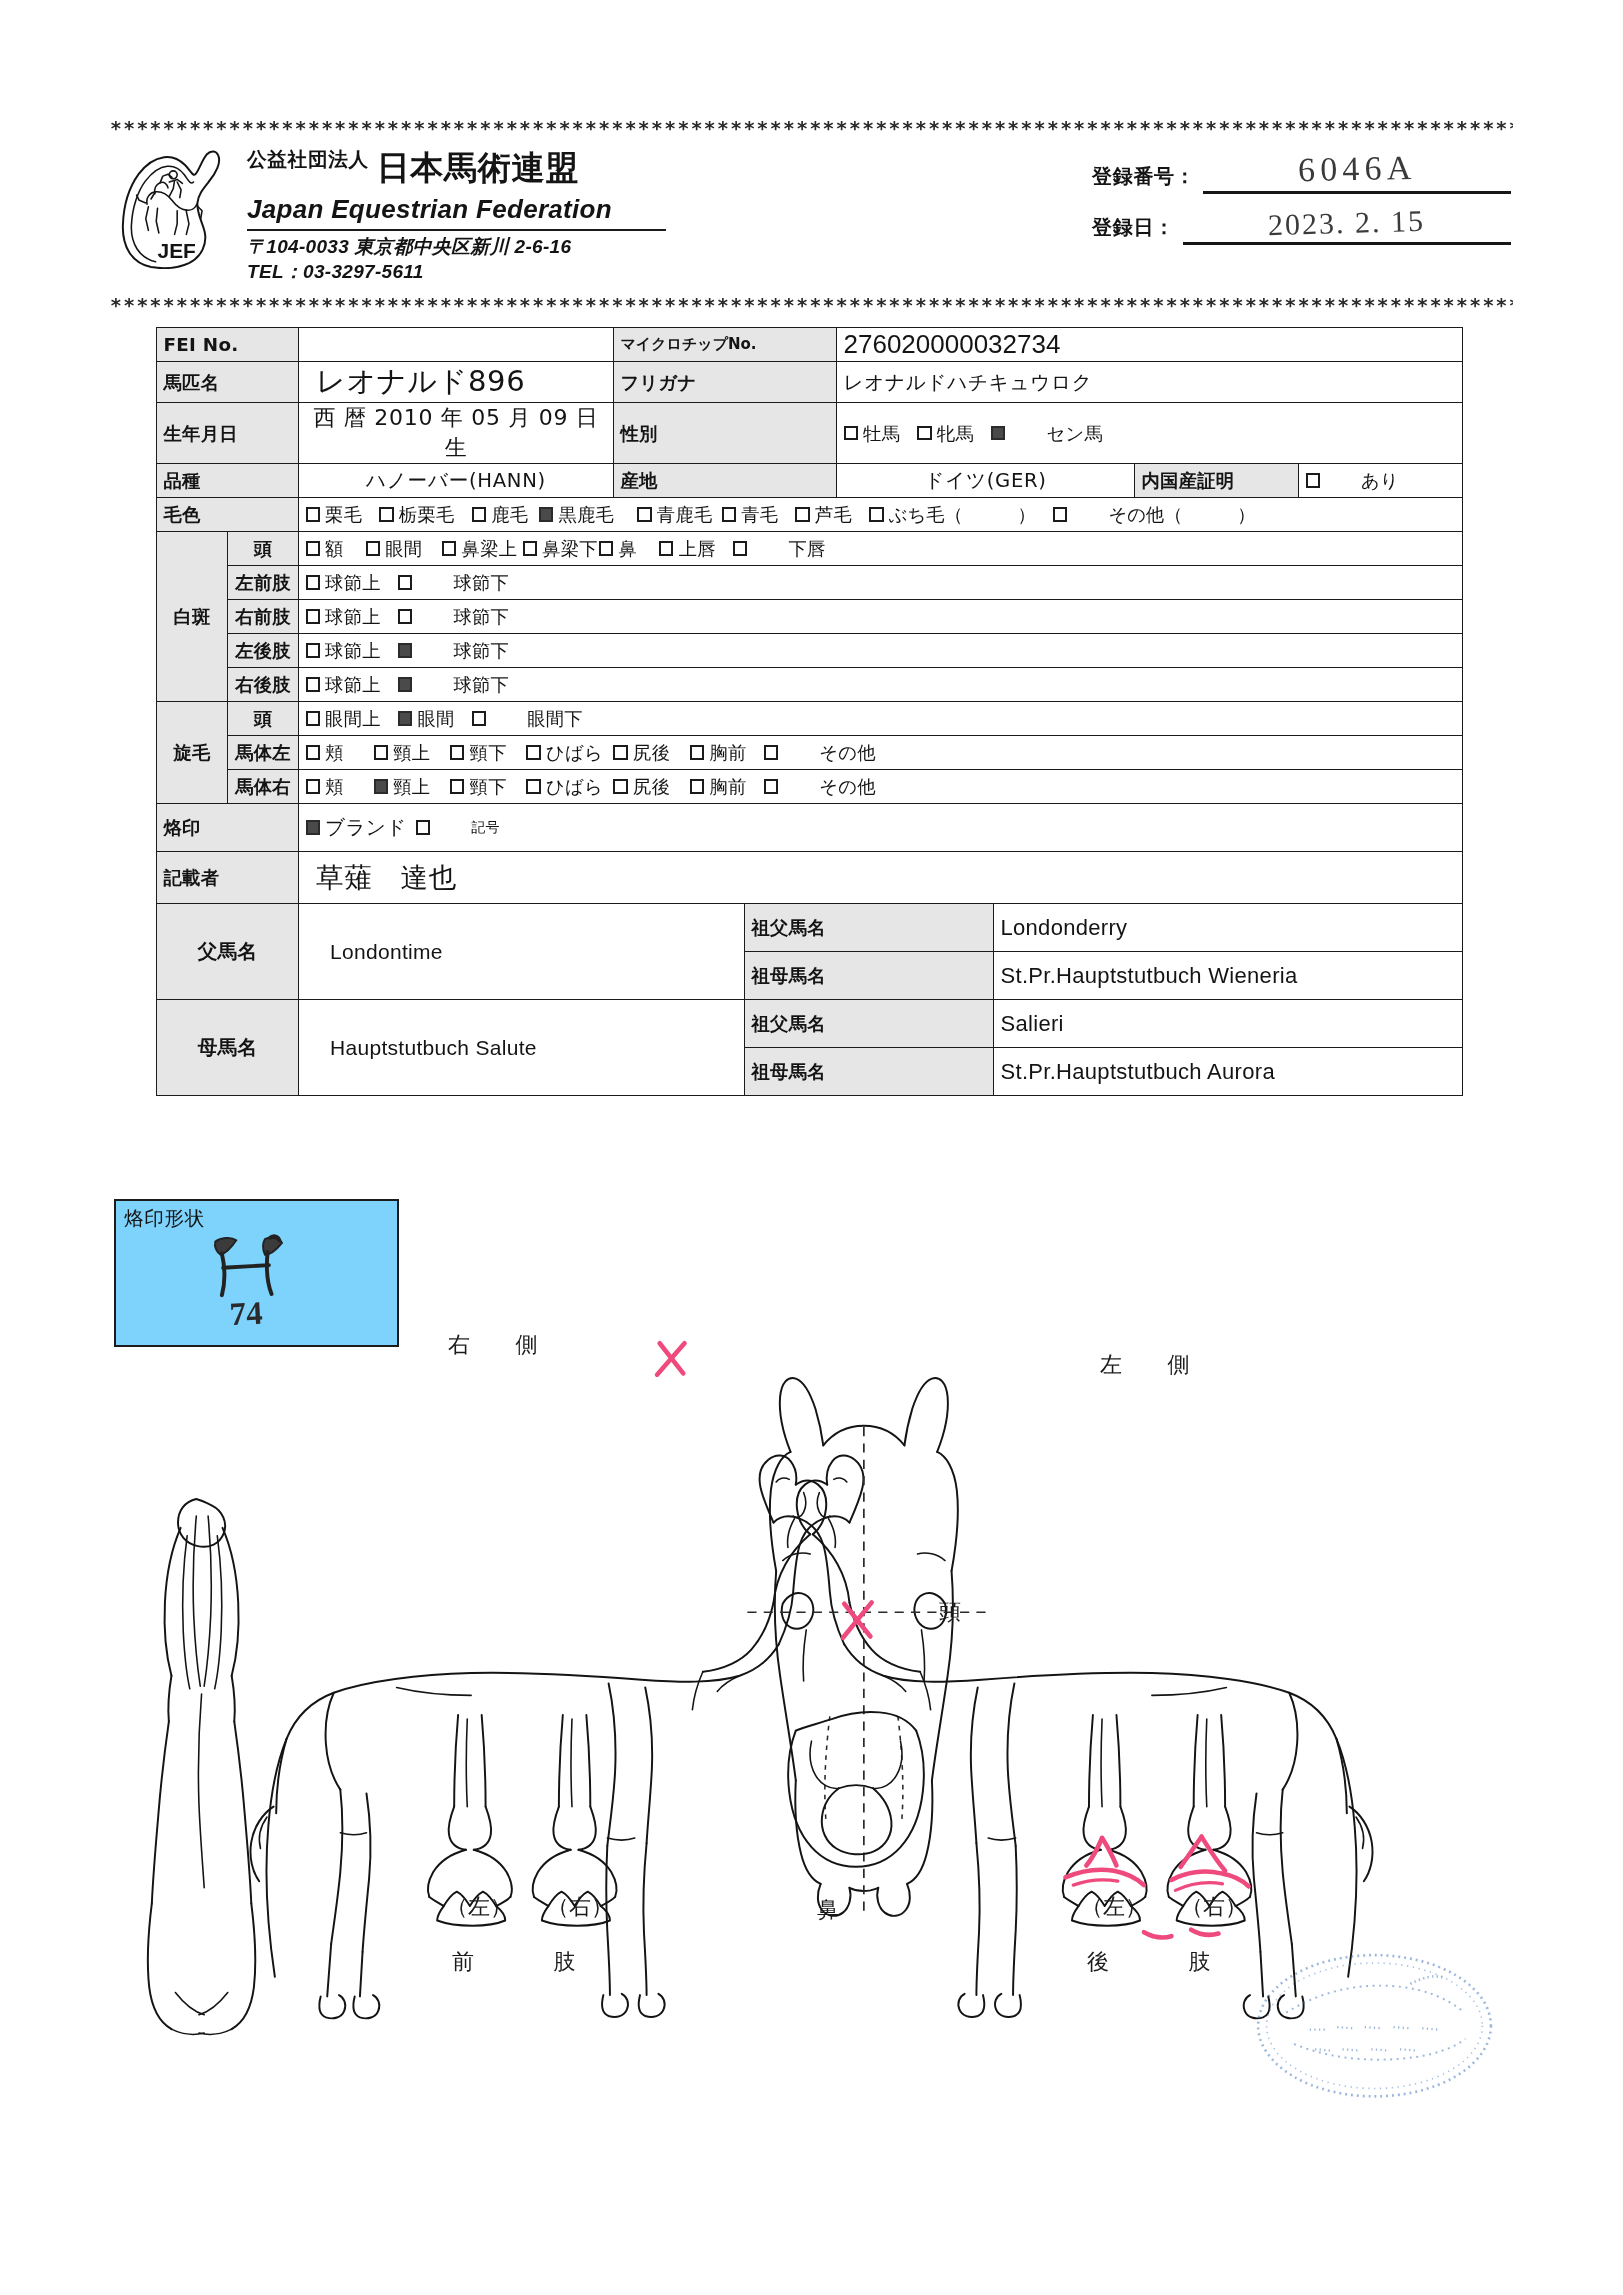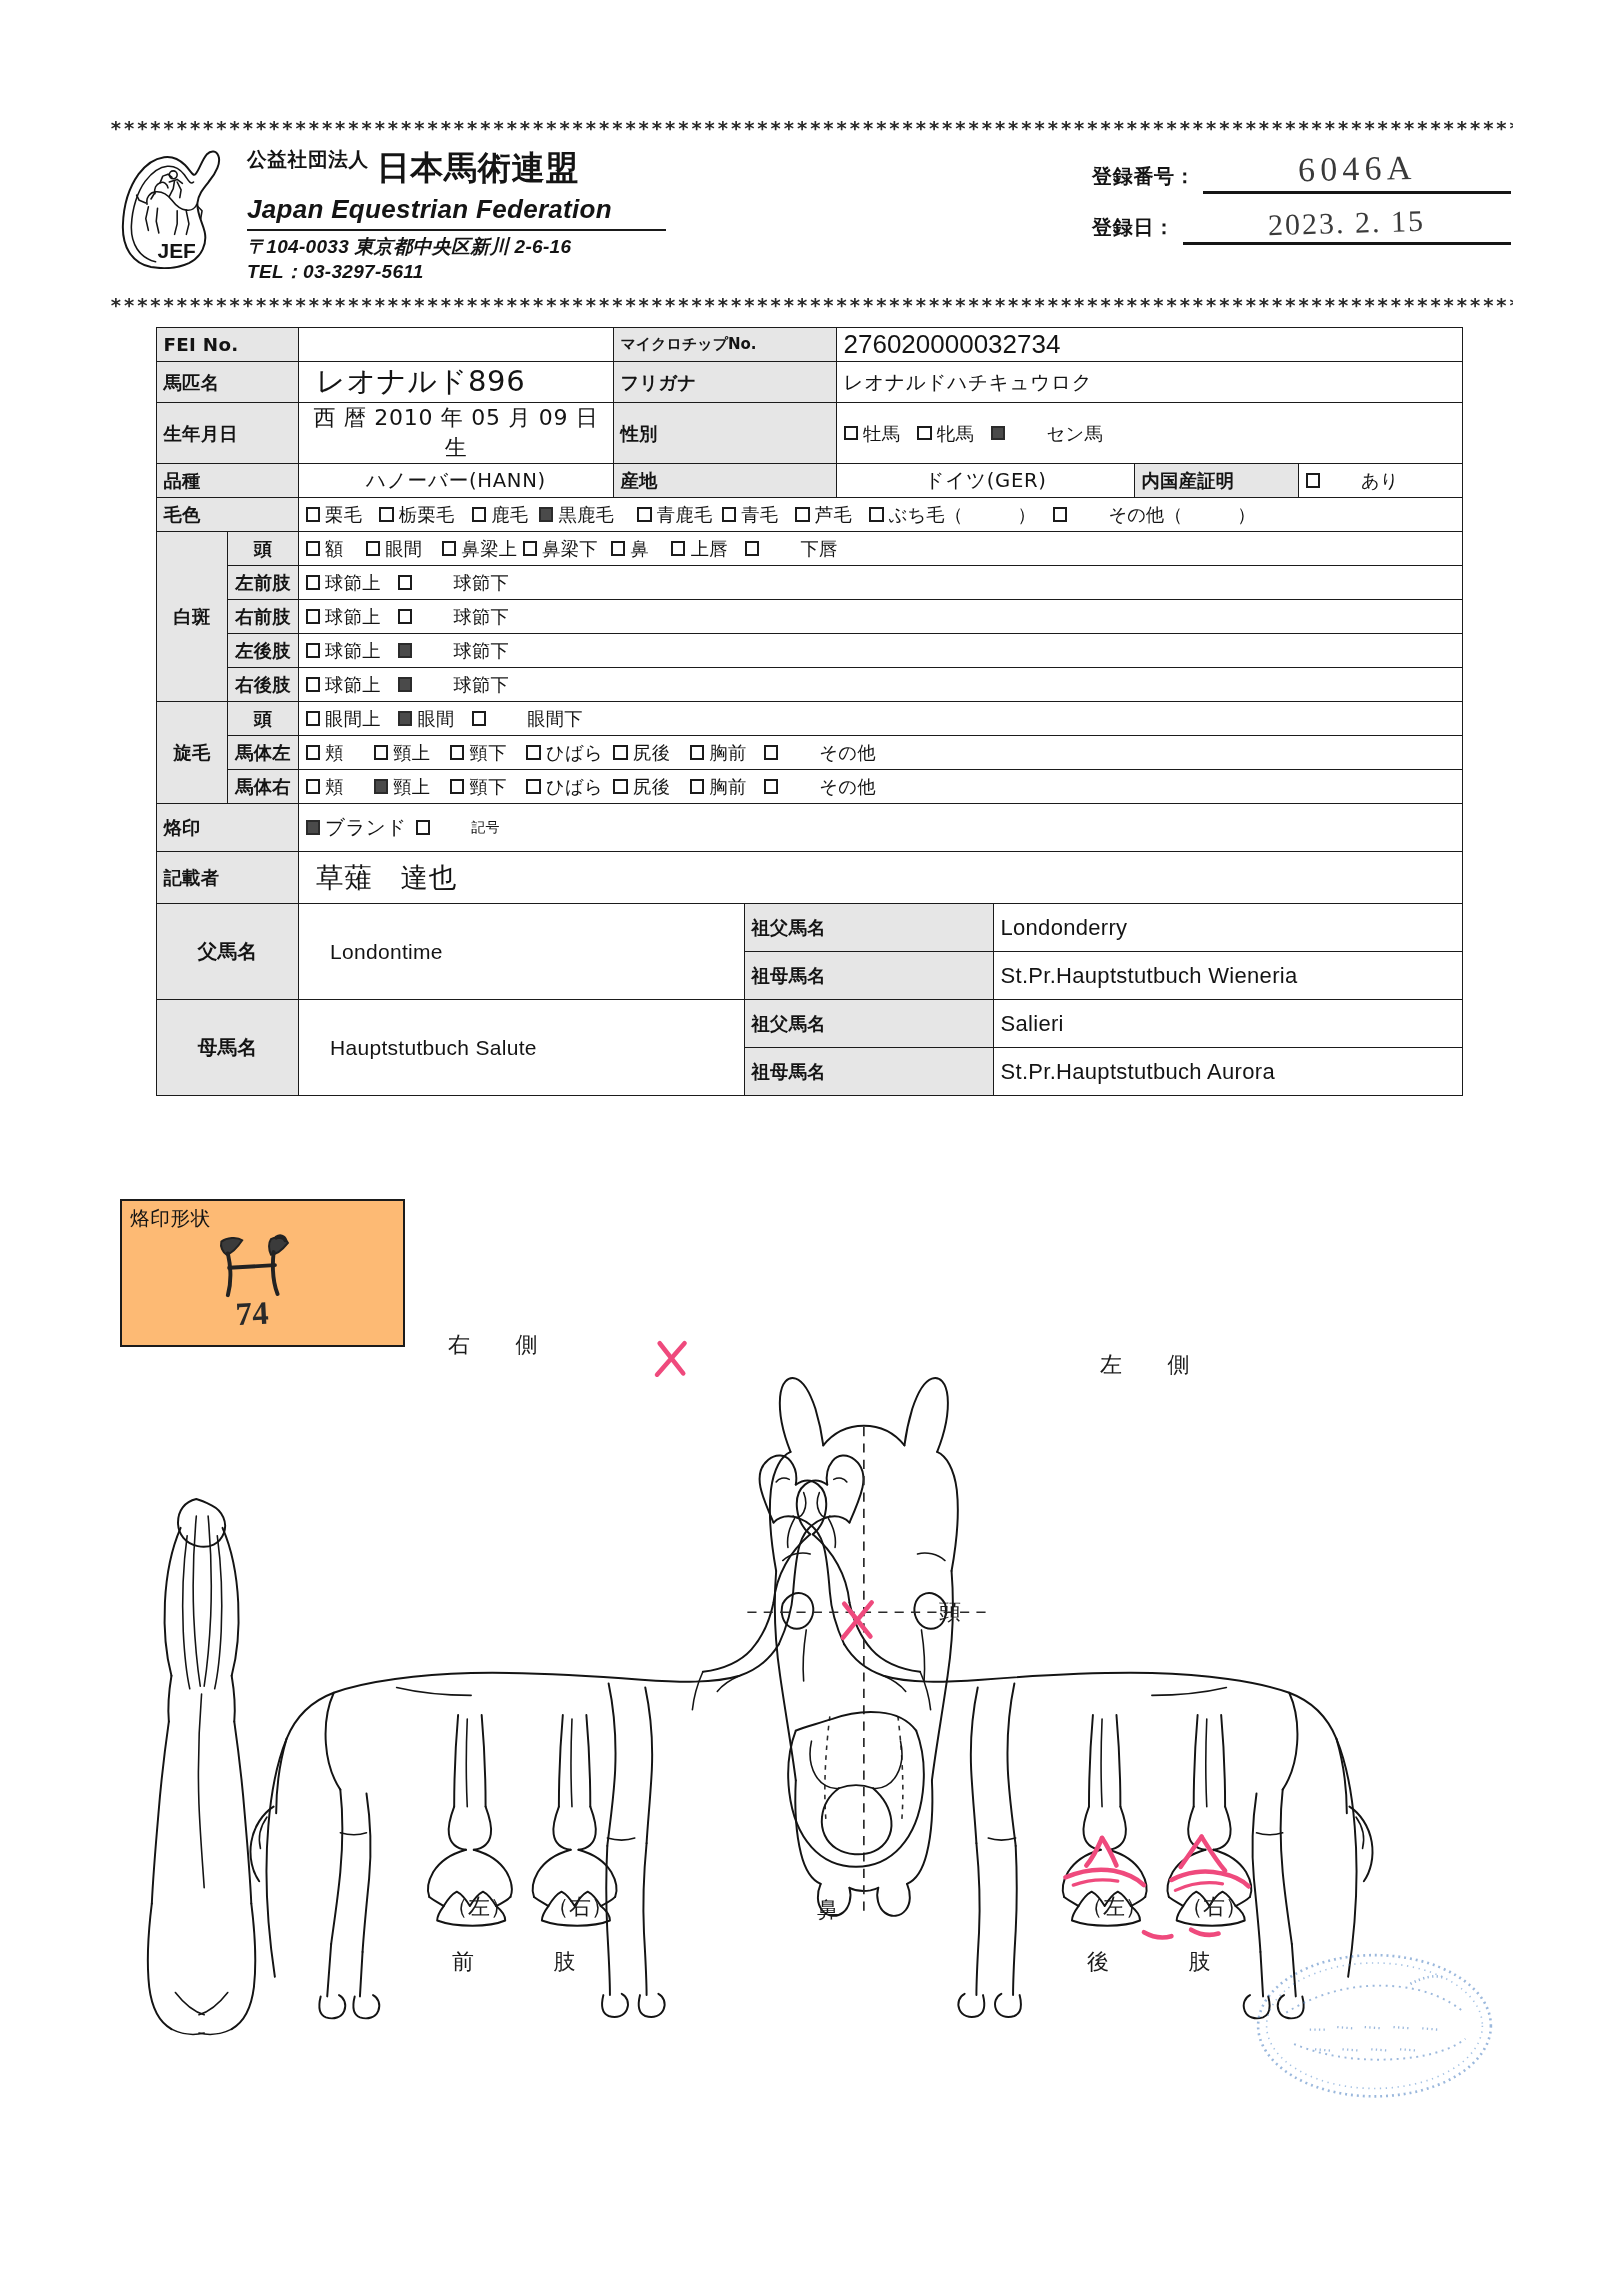--- a/index.html
+++ b/index.html
@@ -86,22 +86,22 @@
   .box{
     display:inline-block;width:14.4px;height:14.4px;border:2px solid #1b1b1b;
     margin-right:5.2px;background:#fff;box-sizing:border-box;vertical-align:middle;
   }
   .box.on{background:#4a4a4a;border-color:#2b2b2b;}
   .cb span{font-size:18.3px;letter-spacing:0.3px;}
   .cb .paren{letter-spacing:0;}
 
   
   .brandbox{
-    position:absolute;left:120px;top:1199px;width:281px;height:144px;
-    border:2px solid #1b1b1b;background:#fdba74;
+    position:absolute;left:114px;top:1199px;width:281px;height:144px;
+    border:2px solid #1b1b1b;background:#7dd3fc;
   }
   .brandbox .cap{position:absolute;left:7.9px;top:3.9px;font-size:19.6px;letter-spacing:0.7px;}
 
   
   .diagram{position:absolute;left:0;top:1152px;width:1623px;height:982px;}
   .dlabel{position:absolute;font-size:22px;letter-spacing:11.8px;color:#1a1a1a;}
   .dlabel.n{letter-spacing:0;}
 
   .stamp{
     position:absolute;left:1247px;top:1934px;width:255px;height:190px;
@@ -306,21 +306,21 @@
                 <span>額</span>
               </label>
           <label class="cb" style="margin-right:19.6px">
                 <i class="box"></i>
                 <span>眼間</span>
               </label>
           <label class="cb" style="margin-right:5.2px">
                 <i class="box"></i>
                 <span>鼻梁上</span>
               </label>
-          <label class="cb" style="margin-right:13px">
+          <label class="cb" style="margin-right:1px">
                 <i class="box"></i>
                 <span>鼻梁下</span>
               </label>
           <label class="cb" style="margin-right:22px">
                 <i class="box"></i>
                 <span>鼻</span>
               </label>
           <label class="cb">
                 <i class="box"></i>
                 <span>上唇</span>

